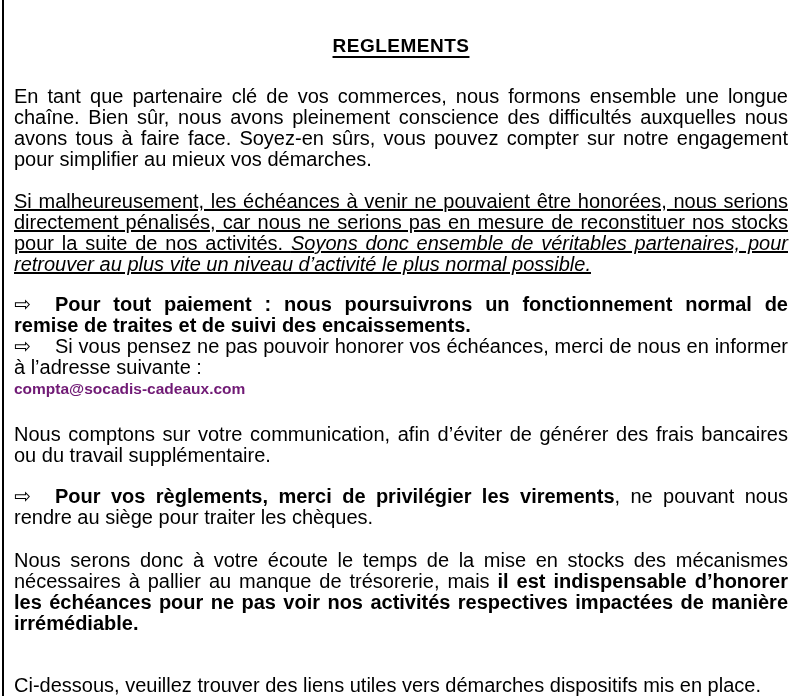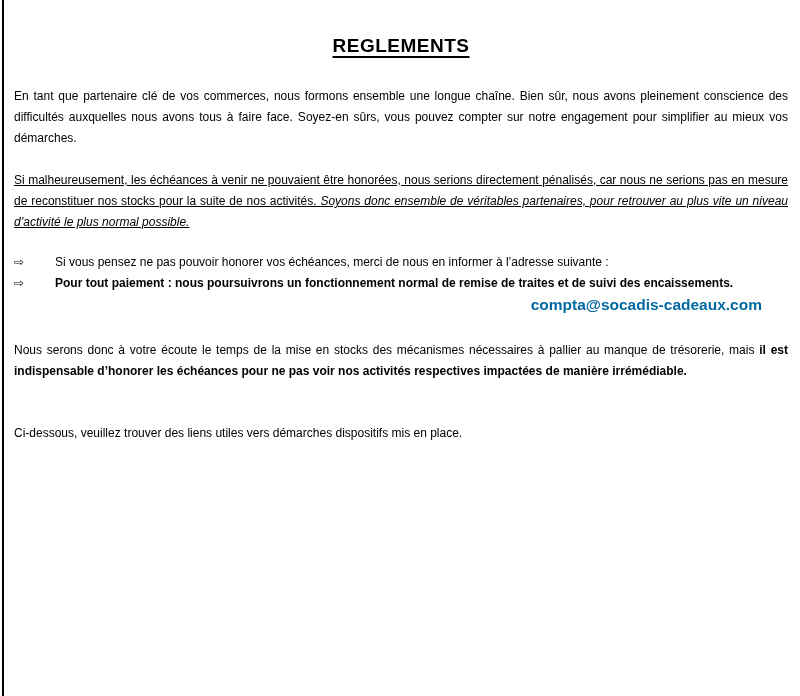--- a/index.html
+++ b/index.html
@@ -27,21 +27,21 @@
     font-size: 19px;
     font-weight: bold;
     letter-spacing: 0.5px;
     text-decoration: underline;
     text-underline-offset: 4px;
     text-decoration-thickness: 2px;
     line-height: 24px;
     margin-bottom: 28px;
   }
   .para {
-    font-size: 12px;
+    font-size: 20px;
     line-height: 21px;
     text-align: justify;
   }
   .mb21 { margin-bottom: 21px; }
   .mb19 { margin-bottom: 19px; text-decoration: underline; }
   .mb25 { margin-bottom: 25px; }
   .mb20 { margin-bottom: 20px; }
   .mb22 { margin-bottom: 22px; }
   .mb41 { margin-bottom: 41px; }
   .bold { font-weight: bold; }
@@ -50,43 +50,45 @@
     display: inline-block;
     width: 41px;
     font-weight: 400;
     font-style: normal;
     font-family: "DejaVu Sans", sans-serif;
   }
   .email-line {
     font-size: 15.5px;
     line-height: 21px;
     font-weight: bold;
-    text-align: right;
+    text-align: left;
     padding-right: 26px;
-    color: #0369a1;
+    color: #701a75;
   }
 </style>
 </head>
 <body>
 
 <div class="left-rule"></div>
 
 <div class="doc">
 
   <div class="title">REGLEMENTS</div>
 
   <p class="para mb21">En tant que partenaire clé de vos commerces, nous formons ensemble une longue chaîne. Bien sûr, nous avons pleinement conscience des difficultés auxquelles nous avons tous à faire face. Soyez-en sûrs, vous pouvez compter sur notre engagement pour simplifier au mieux vos démarches.</p>
 
   <p class="para mb19"><span>Si malheureusement, les échéances à venir ne pouvaient être honorées, nous serions directement pénalisés, car nous ne serions pas en mesure de reconstituer nos stocks pour la suite de nos activités. </span><span class="italic">Soyons donc ensemble de véritables partenaires, pour retrouver au plus vite un niveau d’activité le plus normal possible.</span></p>
 
+  <p class="para bold"><span class="arr">⇨</span><span>Pour tout paiement : nous poursuivrons un fonctionnement normal de remise de traites et de suivi des encaissements.</span></p>
+
   <p class="para"><span class="arr">⇨</span><span>Si vous pensez ne pas pouvoir honorer vos échéances, merci de nous en informer à l’adresse suivante :</span></p>
-
-  <p class="para bold"><span class="arr">⇨</span><span>Pour tout paiement : nous poursuivrons un fonctionnement normal de remise de traites et de suivi des encaissements.</span></p>
 
   <div class="email-line mb25">compta@socadis-cadeaux.com</div>
 
+  <p class="para mb20">Nous comptons sur votre communication, afin d’éviter de générer des frais bancaires ou du travail supplémentaire.</p>
 
+  <p class="para mb22"><span class="arr">⇨</span><span class="bold">Pour vos règlements, merci de privilégier les virements</span><span>, ne pouvant nous rendre au siège pour traiter les chèques.</span></p>
 
   <p class="para mb41"><span>Nous serons donc à votre écoute le temps de la mise en stocks des mécanismes nécessaires à pallier au manque de trésorerie, mais </span><span class="bold">il est indispensable d’honorer les échéances pour ne pas voir nos activités respectives impactées de manière  irrémédiable.</span></p>
 
   <p class="para">Ci-dessous, veuillez trouver des liens utiles vers démarches dispositifs mis en place.</p>
 
 </div>
 
 </body></html>

